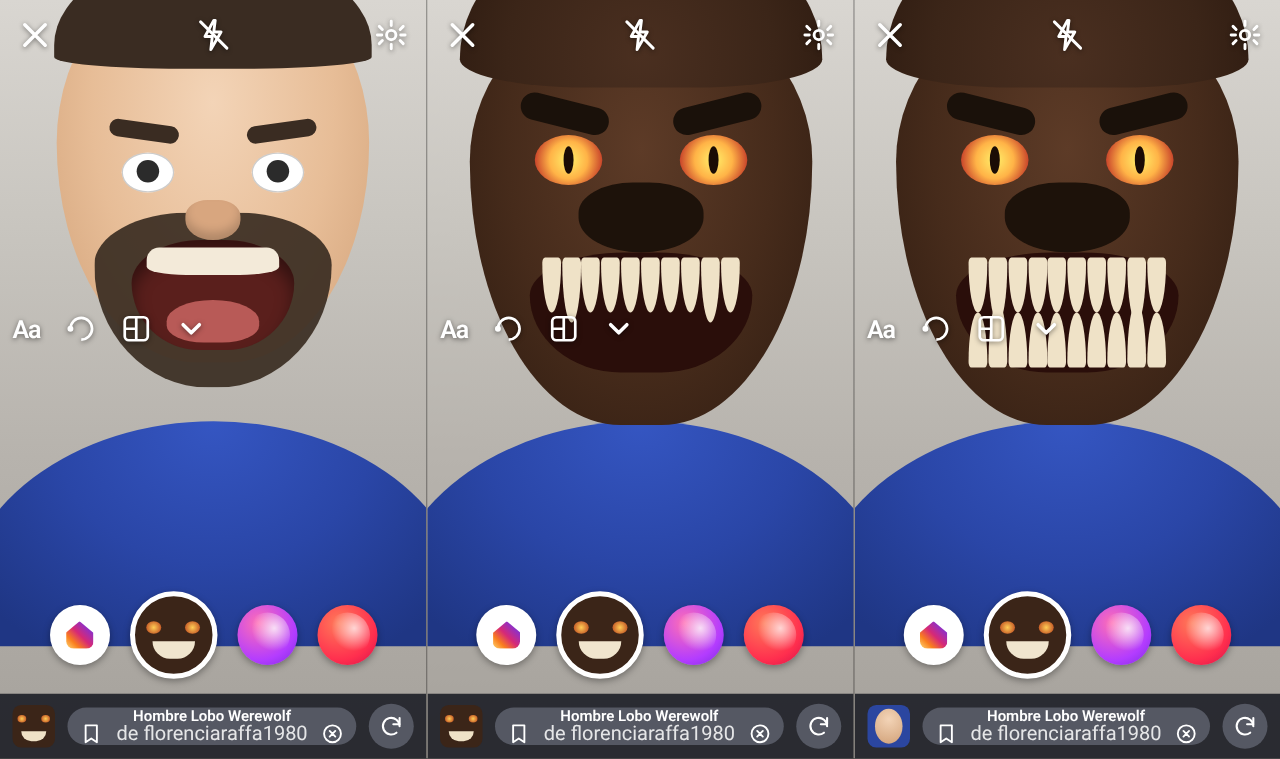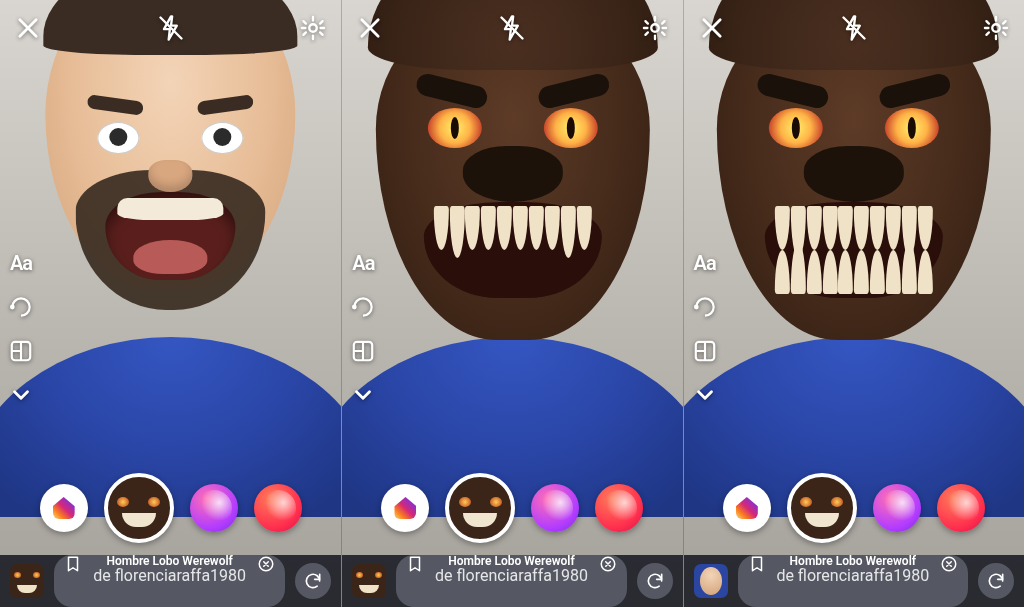--- a/index.html
+++ b/index.html
@@ -176,21 +176,20 @@
     display: inline-flex; align-items: center; justify-content: center;
     filter: drop-shadow(0 1px 2px rgba(0,0,0,.45));
   }
   .icon svg { width: 100%; height: 100%; }
   
   .toolstack {
     position: absolute;
     left: 8px;
     top: 250px;
     display: flex;
-    flex-direction: column;
     gap: 18px;
     color: #fff;
   }
   .tool {
     width: 26px; height: 26px;
     display:flex; align-items:center; justify-content:center;
     filter: drop-shadow(0 1px 2px rgba(0,0,0,.5));
   }
   .tool.text { font-weight:600; font-size:20px; letter-spacing: -1px; }
   
@@ -251,25 +250,25 @@
   }
   .thumb.alt { background:#2b46a0; }
   .thumb .e { position:absolute; top:8px; left:4px; right:4px; display:flex; justify-content:space-between; }
   .thumb .e span{ width:7px;height:6px;border-radius:50%;
     background:radial-gradient(circle,#ffcc55,#b43a19); }
   .thumb .mm{position:absolute;bottom:5px;left:7px;right:7px;height:8px;background:#efe2c7;border-radius:0 0 8px 8px;}
   .thumb.alt .hh{position:absolute;top:3px;left:6px;right:6px;bottom:3px;border-radius:50%;
     background: radial-gradient(circle at 50% 30%, #f3d4b7, #d1a178);}
   .pill {
     flex:1 1 auto;
-    height:52px;
+    height:30px;
     border-radius:18px;
     background: rgba(120,125,140,.55);
     display:flex;
-    align-items:flex-start;
+    align-items:flex-end;
     padding:0 10px;
     gap:0;
     min-width:0;
   }
   .pill .save { width:18px;height:18px; }
   .pill .txt { flex:1; min-width:0; line-height:1.05; text-align:center; }
   .pill .txt .t1 { font-size:12px; font-weight:600; white-space:nowrap; overflow:hidden; text-overflow:ellipsis; }
   .pill .txt .t2 { font-size:16px; opacity:.85; white-space:nowrap; overflow:hidden; text-overflow:ellipsis; }
   .pill .close { width:18px;height:18px; }
   .roundbtn {

